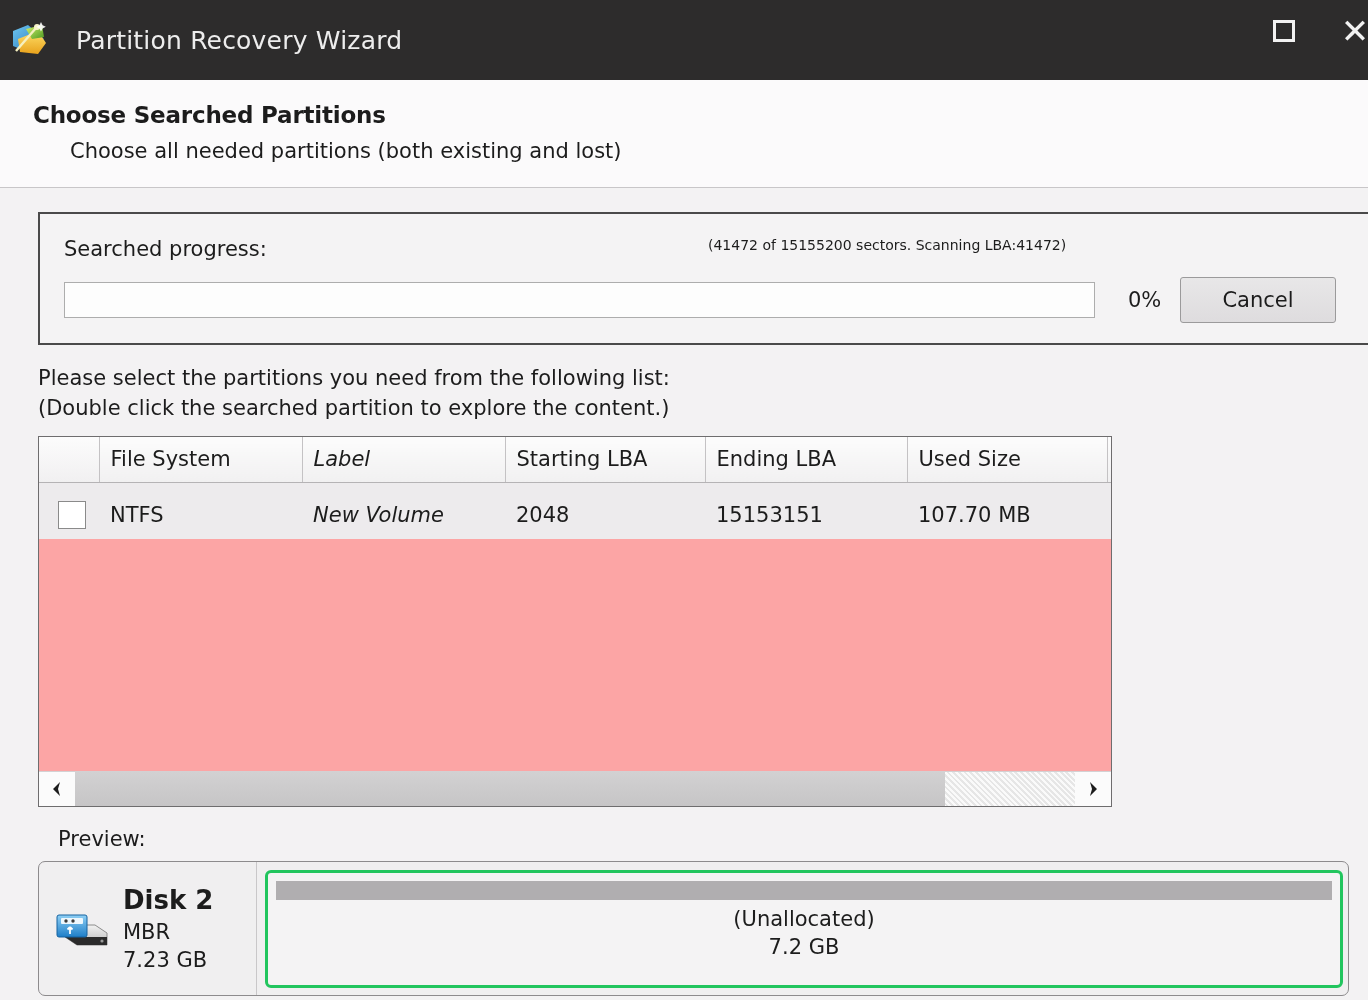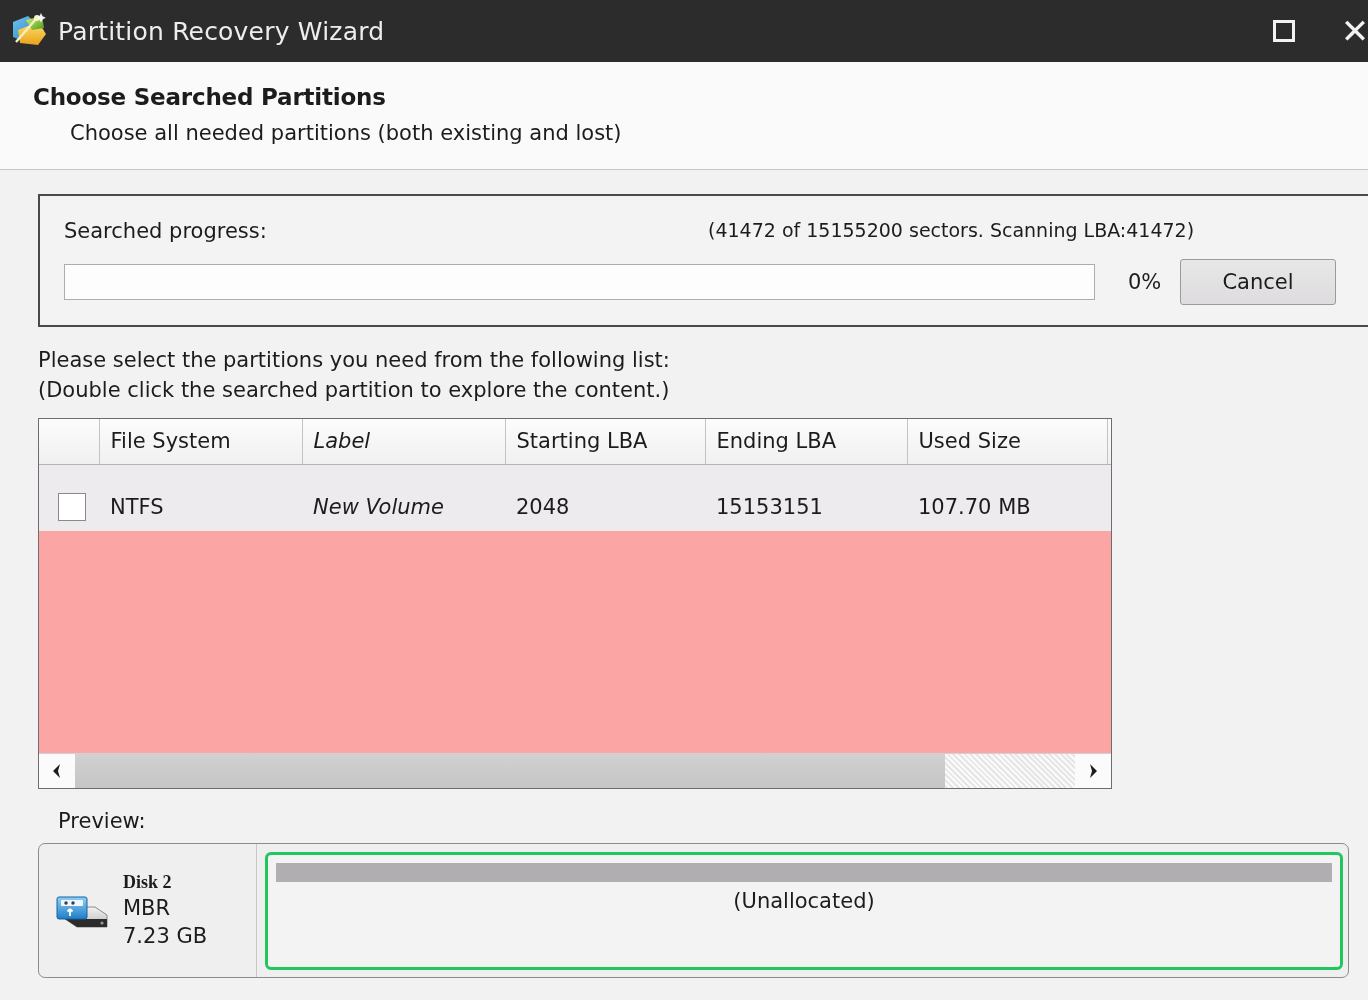--- a/index.html
+++ b/index.html
@@ -10,25 +10,26 @@
     width: 1368px;
     height: 1000px;
     background: #f3f2f3;
     font-family: "DejaVu Sans", "Liberation Sans", sans-serif;
     overflow: hidden;
     position: relative;
   }
 
   
   .titlebar {
-    height: 62px;
+    height: 80px;
     background: #2d2c2c;
     display: flex;
     align-items: center;
     position: relative;
+    gap: 18px;
   }
   .app-icon {
     width: 42px;
     height: 42px;
     margin-left: 8px;
     margin-right: 8px;
     flex: 0 0 auto;
     position: relative;
   }
   .title-text {
@@ -109,21 +110,21 @@
     position: absolute;
     left: 24px;
     top: 23px;
     font-size: 21px;
     color: #1c1c1c;
   }
   .progress-sectors {
     position: absolute;
     left: 668px;
     top: 23px;
-    font-size: 19px;
+    font-size: 14px;
     color: #1c1c1c;
     white-space: nowrap;
   }
   .progress-bar-outer {
     position: absolute;
     left: 24px;
     top: 68px;
     width: 1031px;
     height: 36px;
     background: #fdfdfd;
@@ -190,21 +191,21 @@
     border-bottom: 1px solid #b5b3b5;
     font-weight: normal;
     text-align: left;
     padding: 10px 0 11px 11px;
     height: 28px;
     box-sizing: border-box;
     white-space: nowrap;
     overflow: hidden;
   }
   table.part-table td {
-    padding: 28px 0 10px 11px;
+    padding: 18px 0 10px 11px;
     background: #edebed;
     white-space: nowrap;
     overflow: hidden;
     height: 47px;
     box-sizing: border-box;
   }
   .col-check { width: 60px; }
   .col-fs { width: 203px; }
   .col-label { width: 203px; font-style: italic; }
   .col-start { width: 200px; }
@@ -294,21 +295,21 @@
     height: 54px;
     margin-left: 12px;
     margin-right: 10px;
     flex: 0 0 auto;
   }
   .disk-text {
     font-size: 21px;
     color: #1c1c1c;
     line-height: 1.34;
   }
-  .disk-name { font-weight: bold; font-size: 18px; font-family: Liberation Serif, serif; }
+  .disk-name { font-weight: bold; font-size: 26px; }
 
   .part-map {
     flex: 1 1 auto;
     padding: 8px 10px 8px 8px;
     box-sizing: border-box;
   }
   .part-box {
     border: 3px solid #22c55e;
     border-radius: 6px;
     background: #f4f3f4;
@@ -471,18 +472,19 @@
         <div>MBR</div>
         <div>7.23 GB</div>
       </div>
     </div>
 
     <div class="part-map">
       <div class="part-box">
         <div class="part-bar" style="background: rgb(176, 174, 176);"></div>
         <div class="part-text">
           <div>(Unallocated)</div>
+          <div>7.2 GB</div>
         </div>
       </div>
     </div>
   </div>
 
 </div>
 
 </body></html>

